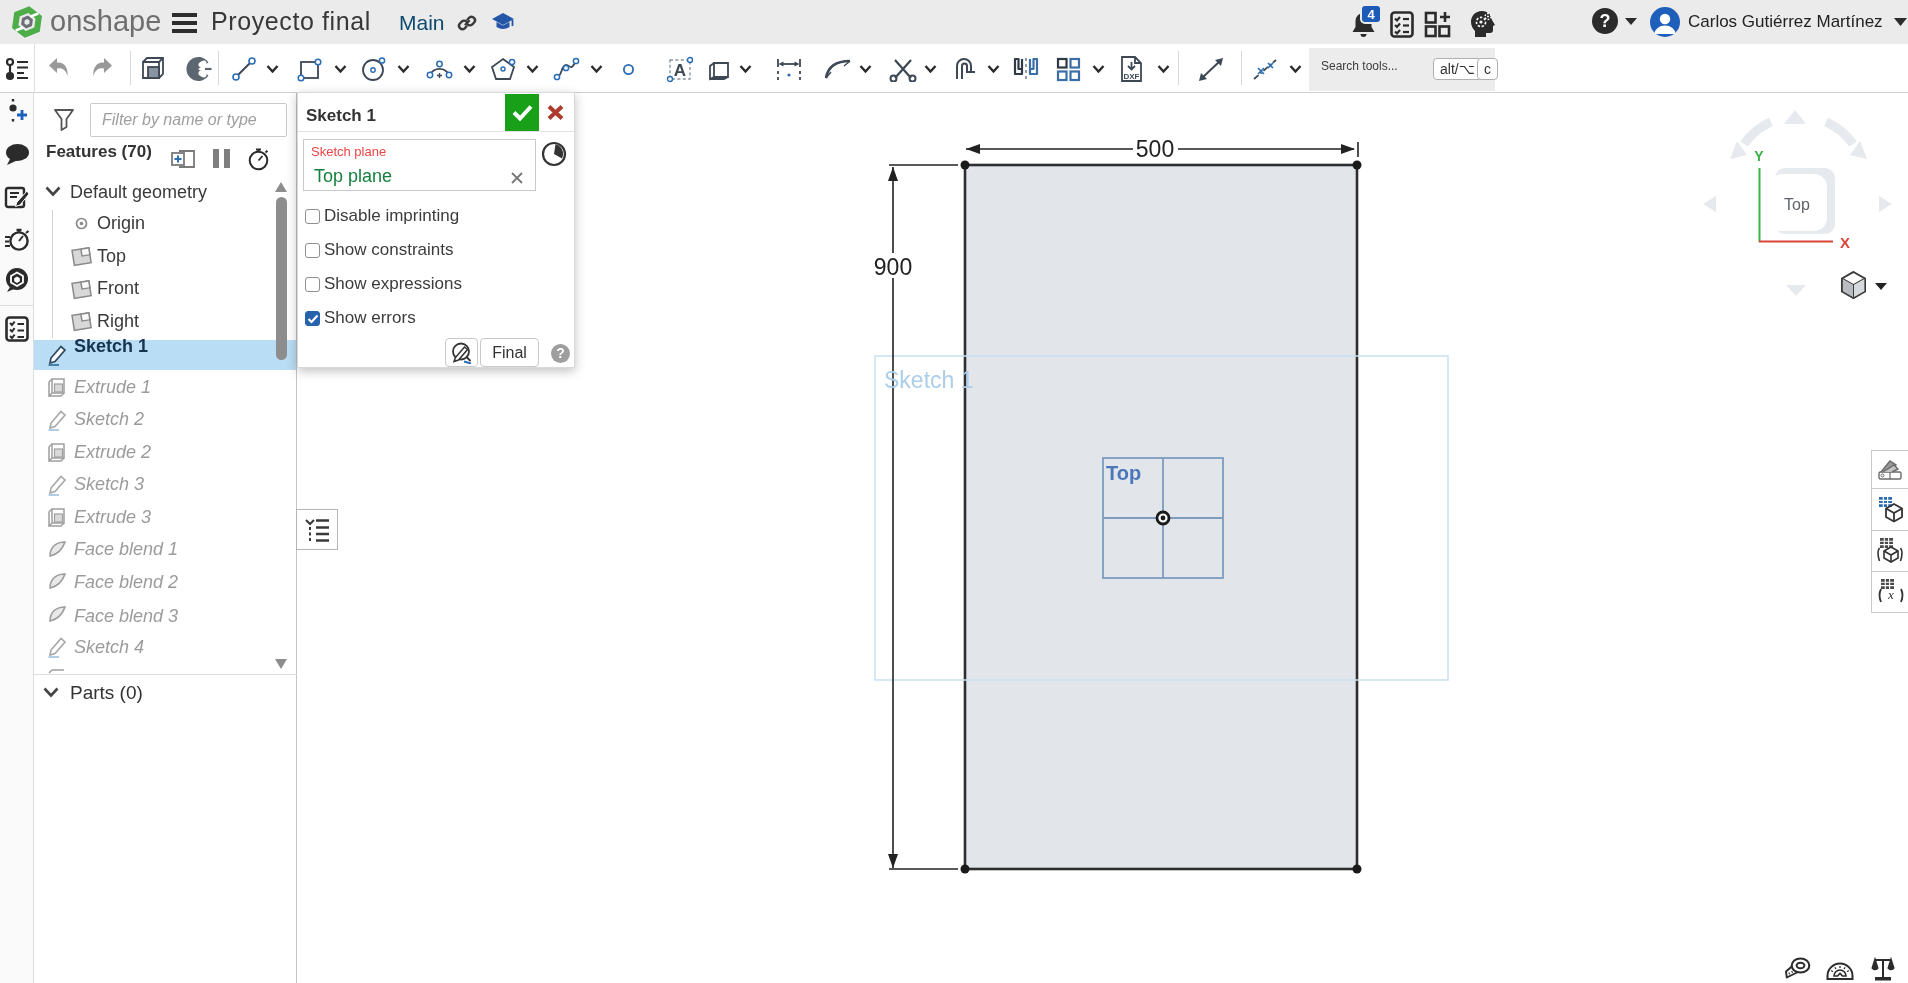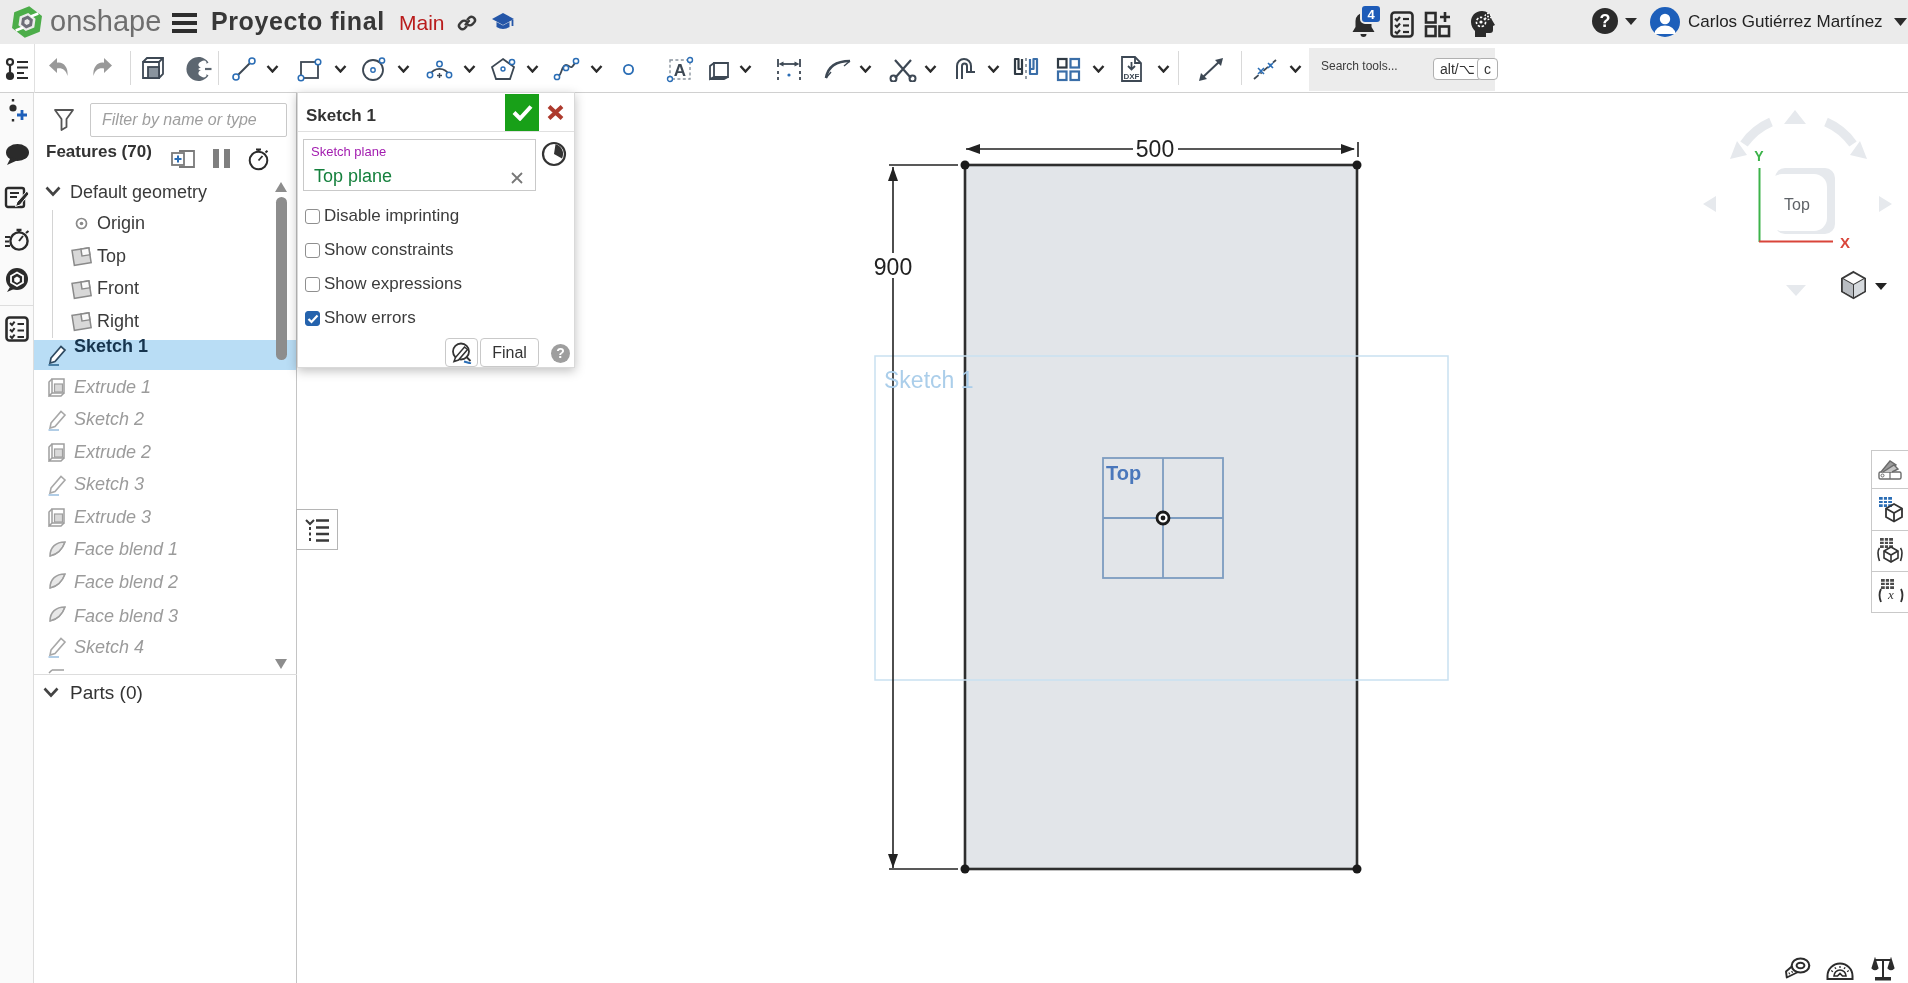--- a/index.html
+++ b/index.html
@@ -31,22 +31,22 @@
       <path d="M28 8 L21 12 M8 28 L15 24" stroke="#fff" stroke-width="2.5"></path>
       <path d="M4 18 h6 M26 18 h6" stroke="#fff" stroke-width="0"></path>
       <path d="M18 11.5 L23.5 14.7 V21.3 L18 24.5 L12.5 21.3 V14.7 Z M18 15 L15.5 16.5 V19.5 L18 21 L20.5 19.5 V16.5 Z" fill="#6e6e78" fill-rule="evenodd"></path>
     </g>
   </svg>
   <div class="abs" style="left:50px;top:5px;font-size:29px;color:#6e6e6e;letter-spacing:0px;">onshape</div>
 
   <div class="abs" style="left:172px;top:13px;width:25px;height:4px;background:#2d2d2d"></div>
   <div class="abs" style="left:172px;top:21px;width:25px;height:4px;background:#2d2d2d"></div>
   <div class="abs" style="left:172px;top:29px;width:25px;height:4px;background:#2d2d2d"></div>
-  <div class="abs" style="left:211px;top:7px;font-size:25px;font-weight:bold;color:#383838;letter-spacing:0.6px">Proyecto final</div>
-  <div class="abs" style="left:399px;top:11px;font-size:21px;color:#b91c1c">Main</div>
+  <div class="abs" style="left:211px;top:7px;font-size:25px;font-weight:normal;color:#383838;letter-spacing:0.6px">Proyecto final</div>
+  <div class="abs" style="left:399px;top:11px;font-size:21px;color:#0c4a6e">Main</div>
 
   <svg class="abs" style="left:456px;top:12px" width="22" height="22" viewBox="0 0 22 22">
     <g stroke="#3a3a3a" stroke-width="2.4" fill="none" stroke-linecap="round">
       <path d="M9.5 12.5 L13 9"></path>
       <path d="M11.5 7.5 l1.8-1.8 a3.4 3.4 0 0 1 4.8 4.8 L16.3 12.3 a3.4 3.4 0 0 1-4.8 0"></path>
       <path d="M10.5 14.5 l-1.8 1.8 a3.4 3.4 0 0 1-4.8-4.8 L5.7 9.7 a3.4 3.4 0 0 1 4.8 0"></path>
     </g>
   </svg>
 
   <svg class="abs" style="left:491px;top:11px" width="24" height="22" viewBox="0 0 24 22">
@@ -637,21 +637,21 @@
   <div class="abs" style="left:0;top:38px;width:276px;height:1px;background:#e0e0e0"></div>
   <div class="abs" style="left:8px;top:13px;font-size:17px;font-weight:bold;color:#333">Sketch 1</div>
   <div class="abs" style="left:207px;top:1px;width:34px;height:37px;background:#18a018"></div>
   <svg class="abs" style="left:214px;top:11px" width="21" height="17" viewBox="0 0 21 17">
     <path d="M2 8.5 L8 14.5 L19 2.5" stroke="#fff" stroke-width="4" fill="none"></path>
   </svg>
   <svg class="abs" style="left:247px;top:10px" width="21" height="19" viewBox="0 0 21 19">
     <path d="M4 3.5 L17 15.5 M17 3.5 L4 15.5" stroke="#ad3a2d" stroke-width="4" fill="none"></path>
   </svg>
   <div class="abs" style="left:5px;top:46px;width:233px;height:52px;border:1px solid #c9c9c9;background:#fff"></div>
-  <div class="abs" style="left:13px;top:51px;font-size:13px;color:#a21caf">Sketch plane</div>
+  <div class="abs" style="left:13px;top:51px;font-size:13px;color:#ef4444">Sketch plane</div>
   <div class="abs" style="left:16px;top:73px;font-size:18px;color:#15803d">Top plane</div>
   <svg class="abs" style="left:212px;top:78px" width="14" height="14" viewBox="0 0 14 14">
     <path d="M2 2 L12 12 M12 2 L2 12" stroke="#777" stroke-width="1.8"></path>
   </svg>
   <svg class="abs" style="left:243px;top:48px" width="26" height="26" viewBox="0 0 26 26">
     <circle cx="13" cy="13" r="11" fill="none" stroke="#333" stroke-width="2.2"></circle>
     <path d="M13 13 L14.5 3.3 A10 10 0 0 1 21 17.5 Z" fill="#333"></path>
   </svg>
   <div class="cb" style="left:7px;top:116px"></div>
   <div class="cblab" style="left:26px;top:113px">Disable imprinting</div>

